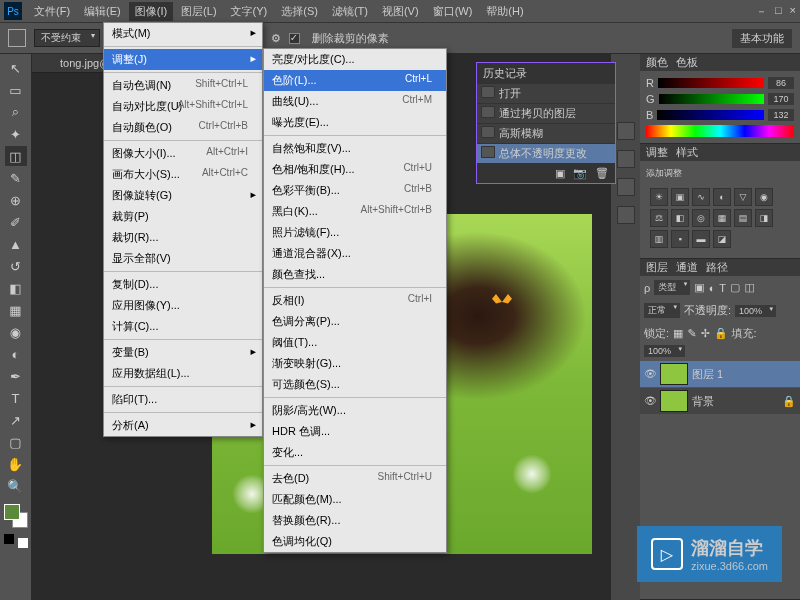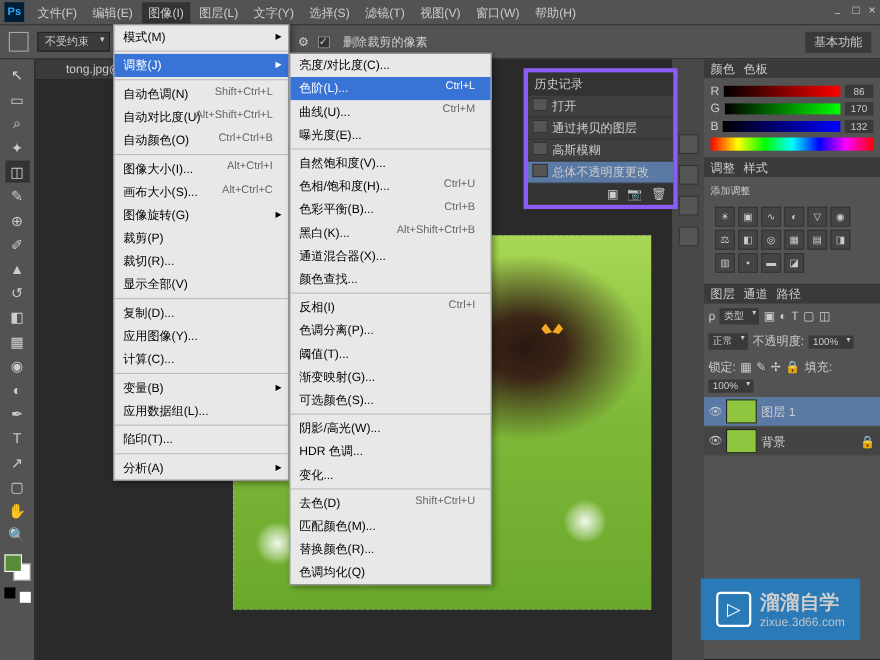--- a/index.html
+++ b/index.html
@@ -1,18 +1,18 @@
 <!DOCTYPE html>
 <html><head>
 <meta charset="utf-8">
 <style>
 *{margin:0;padding:0;box-sizing:border-box;font-family:"Microsoft YaHei",sans-serif;font-size:11px;color:#ccc;user-select:none}
 body{background:#535353;width:800px;height:600px;overflow:hidden;position:relative}
 .topbar{background:#535353;height:22px;display:flex;align-items:center;padding:0 4px}
-.ps-logo{width:18px;height:18px;background:#001e36;color:#31a8ff;display:flex;align-items:center;justify-content:center;font-weight:bold;font-size:10px;margin-right:6px}
+.ps-logo{width:18px;height:18px;background:#001e36;color:#31a8ff;display:flex;align-items:center;justify-content:center;font-weight:normal;font-size:10px;margin-right:6px}
 .menu{display:flex;gap:2px}
 .menu-item{padding:2px 6px;cursor:pointer}
 .menu-item.active{background:#333}
 .win-controls{margin-left:auto;display:flex;gap:8px;font-size:14px}
 .options-bar{background:#535353;height:32px;border-top:1px solid #333;border-bottom:1px solid #2a2a2a;display:flex;align-items:center;padding:0 8px;gap:8px}
 .crop-icon{width:18px;height:18px;border:1px solid #aaa}
 .dropdown{background:#3a3a3a;border:1px solid #222;padding:1px 18px 1px 6px;position:relative;font-size:10px}
 .dropdown::after{content:"▾";position:absolute;right:4px;top:1px;font-size:8px}
 .checkbox{width:11px;height:11px;border:1px solid #888;display:inline-block;margin-right:4px;vertical-align:middle;background:#333;position:relative}
 .checkbox.checked::after{content:"✓";position:absolute;left:0;top:-2px;font-size:10px;color:#ccc}
@@ -47,21 +47,21 @@
 .thumb{width:28px;height:22px;background:#8ec63f;border:1px solid #222}
 .dd-menu{position:absolute;background:#e8e8e8;border:1px solid #888;box-shadow:2px 2px 6px rgba(0,0,0,0.4);color:#000;z-index:100}
 .dd-item{padding:3px 40px 3px 8px;font-size:11px;color:#000;white-space:nowrap;position:relative}
 .dd-item:hover,.dd-item.hl{background:#3874d6;color:#fff}
 .dd-item.arrow::after{content:"▸";position:absolute;right:6px;top:3px}
 .dd-sep{height:1px;background:#bbb;margin:2px 0}
 .dd-shortcut{position:absolute;right:14px;top:3px;font-size:10px;color:#666}
 .dd-item.hl .dd-shortcut{color:#fff}
 .menu1{left:103px;top:22px;width:160px}
 .menu2{left:263px;top:48px;width:184px}
-.history-panel{position:absolute;left:476px;top:62px;width:140px;background:#3f3f3f;border:4px solid #8b5cf6;z-index:50}
+.history-panel{position:absolute;left:476px;top:62px;width:140px;background:#3f3f3f;border:1px solid #8b5cf6;z-index:50}
 .hist-header{background:#333;padding:3px 6px;font-size:10px}
 .hist-row{display:flex;align-items:flex-start;gap:4px;padding:2px 4px;font-size:10px;border-bottom:1px solid #333}
 .hist-row.active{background:#5a7aa5}
 .hist-icon{width:14px;height:12px;background:#555;border:1px solid #333}
 .watermark{position:absolute;right:18px;bottom:18px;background:#2a7ab8;padding:10px 14px;display:flex;align-items:center;gap:8px;z-index:200}
 .wm-logo{width:32px;height:32px;border:2px solid #fff;border-radius:4px;display:flex;align-items:center;justify-content:center;color:#fff;font-size:16px}
 .wm-text{color:#fff}
 .wm-title{font-size:18px;font-weight:bold}
 .wm-url{font-size:11px;opacity:0.9}
 .foreback{width:24px;height:24px;position:relative;margin-top:6px}
@@ -327,20 +327,21 @@
 <div class="dd-menu menu2" id="menu2">
     <div class="dd-item">亮度/对比度(C)...</div>
     <div class="dd-item hl">色阶(L)...<span class="dd-shortcut">Ctrl+L</span></div>
     <div class="dd-item">曲线(U)...<span class="dd-shortcut">Ctrl+M</span></div>
     <div class="dd-item">曝光度(E)...</div>
     <div class="dd-sep"></div>
     <div class="dd-item">自然饱和度(V)...</div>
     <div class="dd-item">色相/饱和度(H)...<span class="dd-shortcut">Ctrl+U</span></div>
     <div class="dd-item">色彩平衡(B)...<span class="dd-shortcut">Ctrl+B</span></div>
     <div class="dd-item">黑白(K)...<span class="dd-shortcut">Alt+Shift+Ctrl+B</span></div>
+    <div class="dd-item">照片滤镜(F)...</div>
     <div class="dd-item">通道混合器(X)...</div>
     <div class="dd-item">颜色查找...</div>
     <div class="dd-sep"></div>
     <div class="dd-item">反相(I)<span class="dd-shortcut">Ctrl+I</span></div>
     <div class="dd-item">色调分离(P)...</div>
     <div class="dd-item">阈值(T)...</div>
     <div class="dd-item">渐变映射(G)...</div>
     <div class="dd-item">可选颜色(S)...</div>
     <div class="dd-sep"></div>
     <div class="dd-item">阴影/高光(W)...</div>

